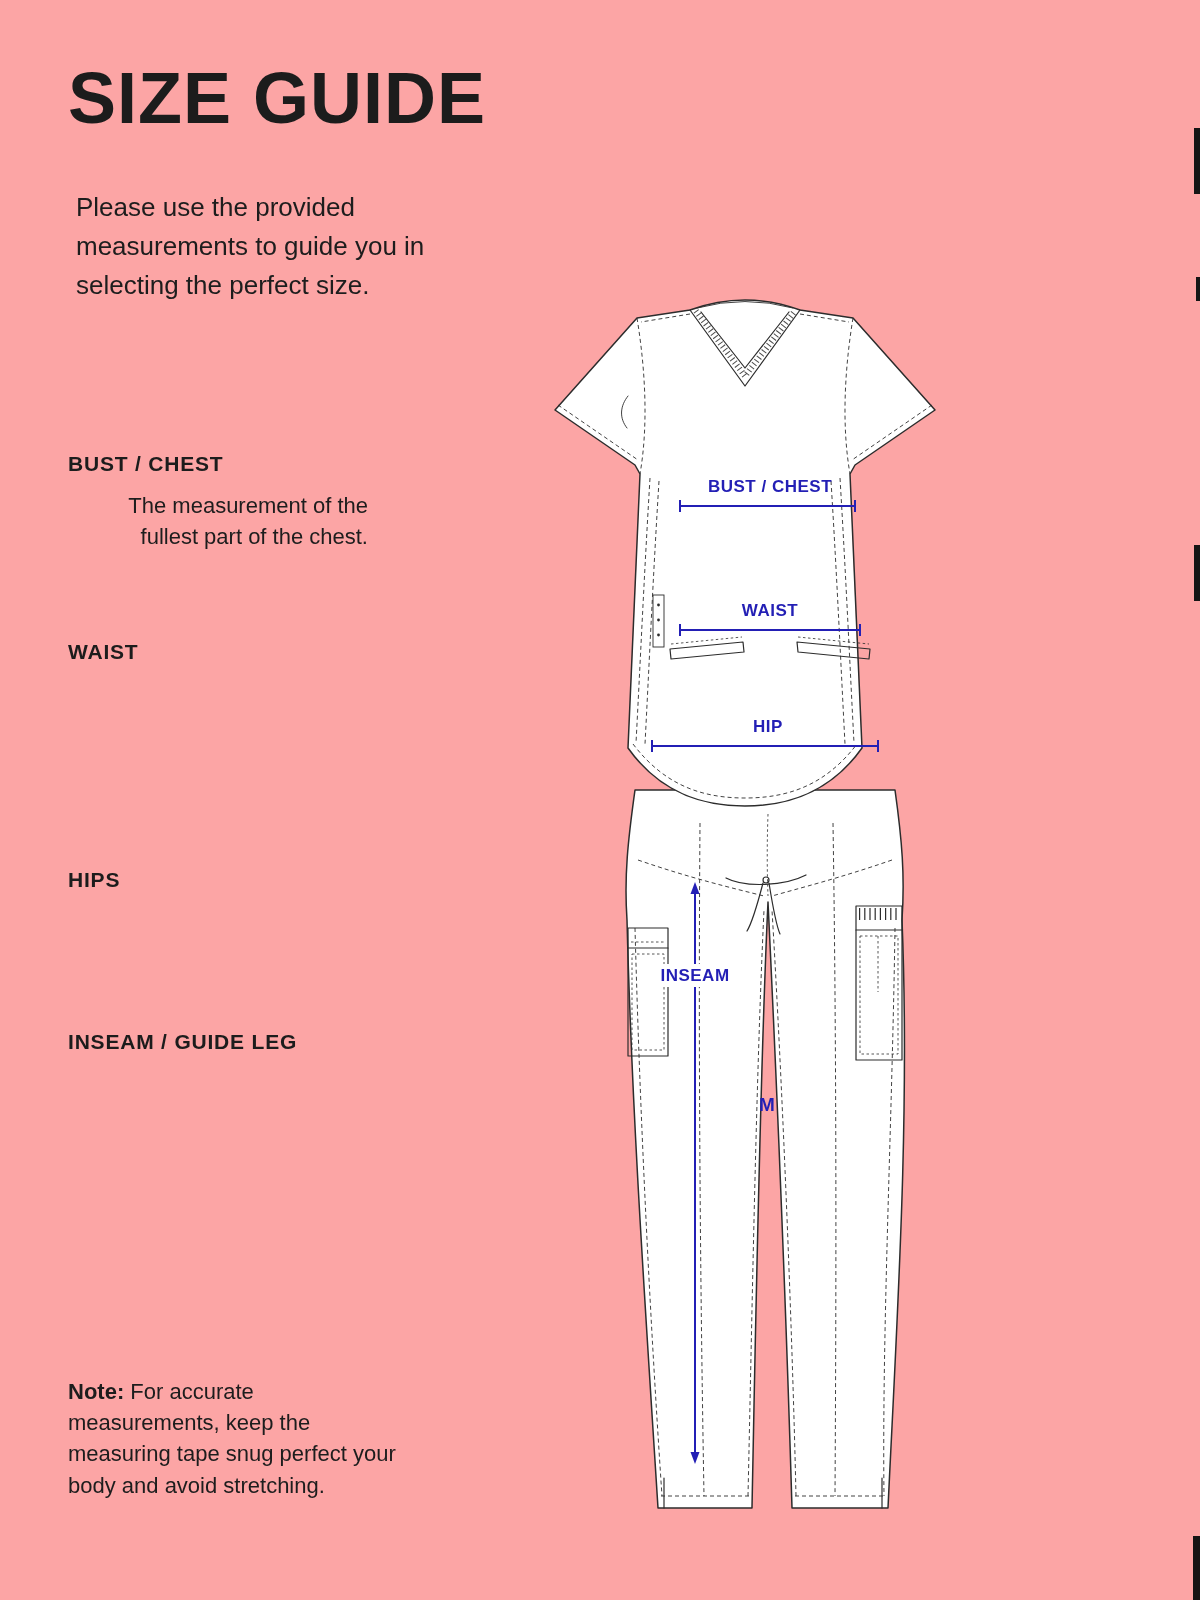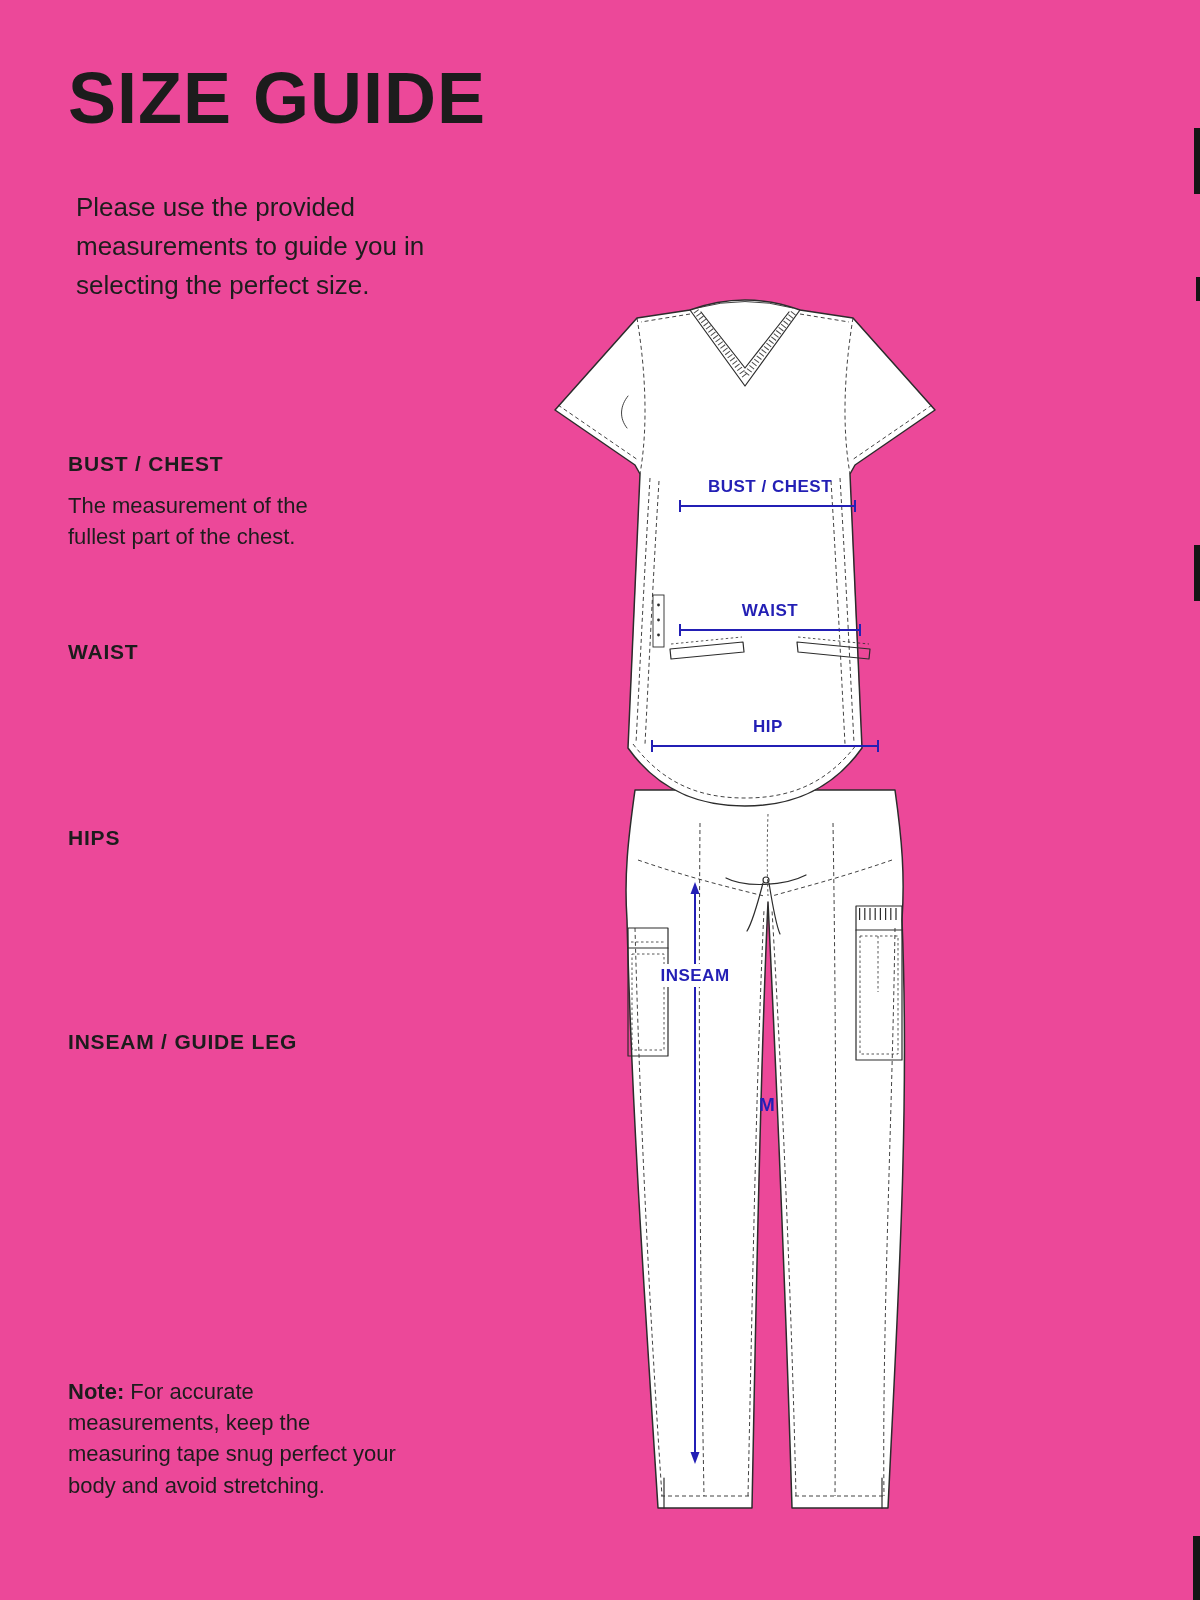--- a/index.html
+++ b/index.html
@@ -1,30 +1,30 @@
 <!DOCTYPE html>
 <html style="--accent: #231fb5; --line: #2c2c2c;"><head>
 <meta charset="utf-8">
 <style>
   :root{
     --accent:#231fb5;
     --line:#2c2c2c;
   }
   html,body{margin:0;padding:0;background:#fff;}
   body{font-family:"Liberation Sans", sans-serif;color:#1d1d1d;}
-  .page{position:relative;width:1200px;height:1600px;background:#ec4899;overflow:hidden;}
+  .page{position:relative;width:1200px;height:1600px;background:#fca5a5;overflow:hidden;}
 
   .title{position:absolute;left:68px;top:62px;margin:0;font-size:72px;line-height:1;
          font-weight:800;letter-spacing:1px;color:#1c1c1c;}
   .intro{position:absolute;left:68px;top:180px;width:440px;margin:8px;
          font-size:26px;line-height:1.5;color:#1d1d1d;}
 
   .sec-h{position:absolute;left:68px;margin:0;font-size:21px;font-weight:700;
          letter-spacing:0.8px;color:#1c1c1c;}
-  .sec-b{position:absolute;left:68px;margin:0;font-size:22px;line-height:1.42;color:#1d1d1d;}
+  .sec-b{position:absolute;left:68px;margin:0;font-size:22px;line-height:1.42;color:#1d1d1d;text-align:right;}
 
   .note{position:absolute;left:68px;top:1376px;width:330px;margin:0;
         font-size:22px;line-height:1.42;color:#1d1d1d;}
   .note strong{font-weight:700;}
 
   .diagram{position:absolute;left:540px;top:278px;width:450px;height:1260px;}
 
   .artifact{position:absolute;right:0;background:#151515;}
 
   
@@ -50,21 +50,21 @@
 <div class="page">
 
   <h1 class="title">SIZE GUIDE</h1>
   <p class="intro">Please use the provided measurements to guide you in selecting the perfect size.</p>
 
   <h2 class="sec-h" style="top:452px">BUST / CHEST</h2>
   <p class="sec-b" style="top:490px;width:300px">The measurement of the fullest part of the chest.</p>
 
   <h2 class="sec-h" style="top:640px">WAIST</h2>
 
-  <h2 class="sec-h" style="top:826px">HIPS</h2>
+  <h2 class="sec-h" style="top:868px">HIPS</h2>
 
   <h2 class="sec-h" style="top:1030px">INSEAM / GUIDE LEG</h2>
 
   <p class="note"><strong>Note:</strong> <span>For accurate measurements, keep the measuring tape snug perfect your body and avoid stretching.</span></p>
 
   <div class="diagram">
     <svg width="450" height="1260" viewBox="0 0 450 1260">
 
       <g>
         <path class="white" d="M95,512 C88,562 84,598 87,642 C92,840 106,1040 118,1230 L212,1230

